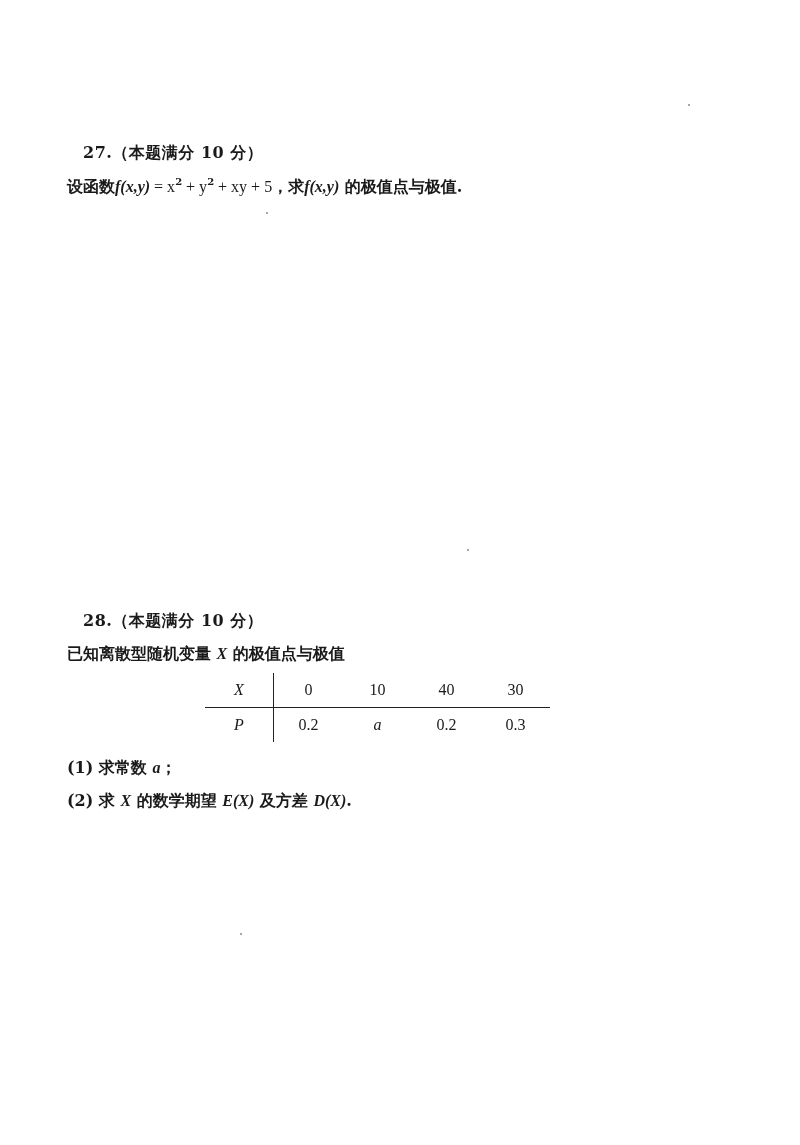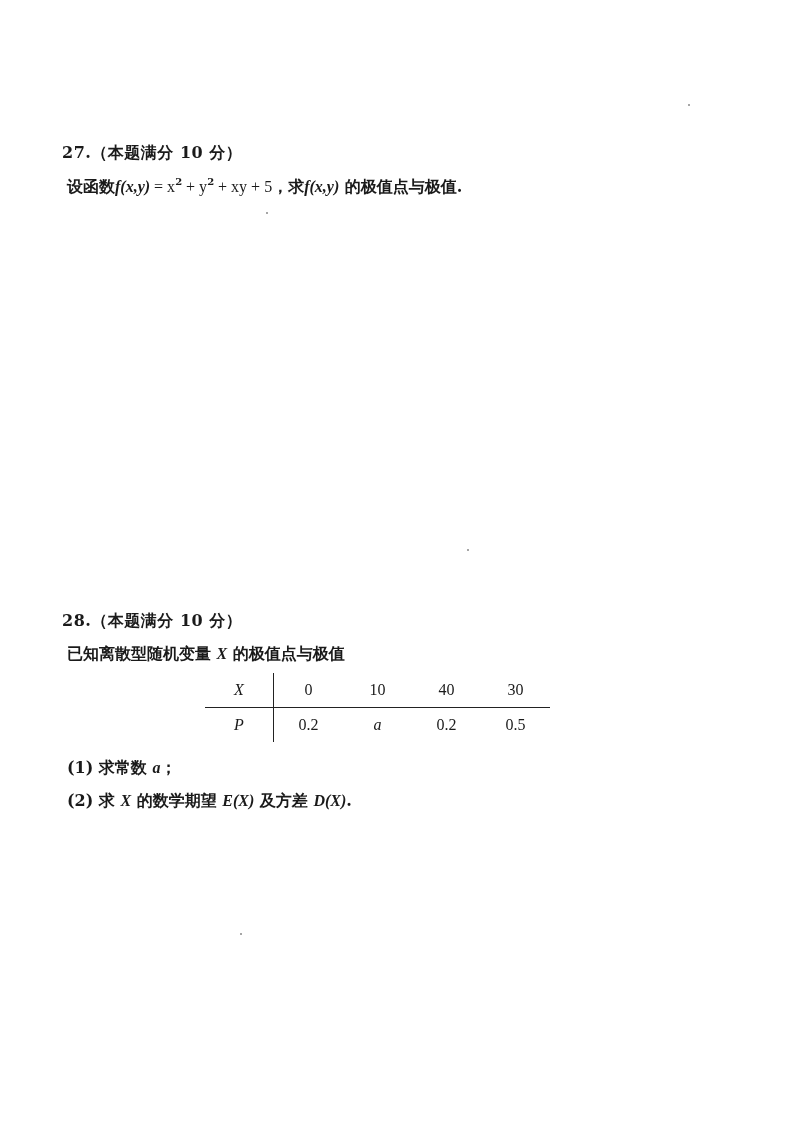--- a/index.html
+++ b/index.html
@@ -5,21 +5,21 @@
     html, body { margin: 0; padding: 0; }
     body {
       width: 800px; height: 1145px;
       background: #ffffff;
       position: relative;
       overflow: hidden;
       font-family: "DejaVu Serif", "Liberation Serif", serif;
       color: #1a1a1a;
     }
     .q-header {
-      position: absolute; left: 62px;
+      position: absolute; left: 83px;
       font-size: 16px; font-weight: bold;
       letter-spacing: 0.5px;
       text-align: center;
     }
     .q-body {
       position: absolute; left: 67px;
       font-size: 16px; font-weight: bold;
       white-space: nowrap;
     }
     .math { font-family: "Liberation Serif", "DejaVu Serif", serif; font-style: italic; font-weight: bold; }
@@ -61,21 +61,21 @@
     <td class="val">0</td>
     <td class="val">10</td>
     <td class="val">40</td>
     <td class="val">30</td>
   </tr>
   <tr class="row-p">
     <td class="head">P</td>
     <td class="val">0.2</td>
     <td class="val ital">a</td>
     <td class="val">0.2</td>
-    <td class="val">0.5</td>
+    <td class="val">0.3</td>
   </tr>
 </tbody>
   </table>
 
 <div class="q-body" style="top:758px;text-align:right;">
   <span>(1) 求常数 </span><span class="math">a</span><span>；</span>
 </div>
 <div class="q-body" style="top:791px;">
   <span>(2) 求 </span><span class="math">X</span><span> 的数学期望 </span><span class="math">E(X)</span><span> 及方差 </span><span class="math">D(X)</span><span>.</span>
 </div>

